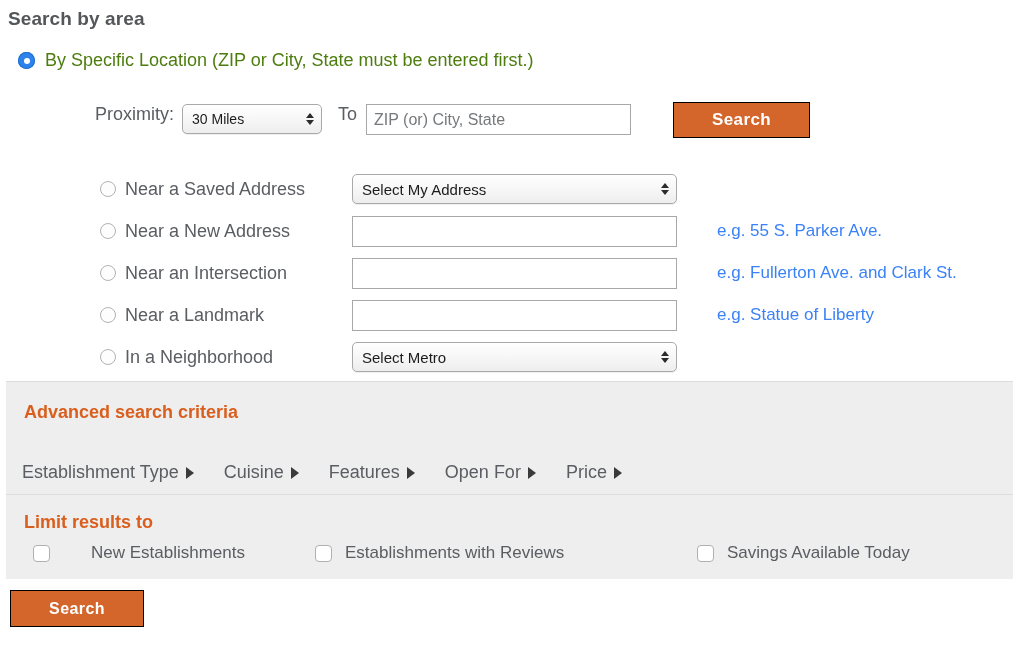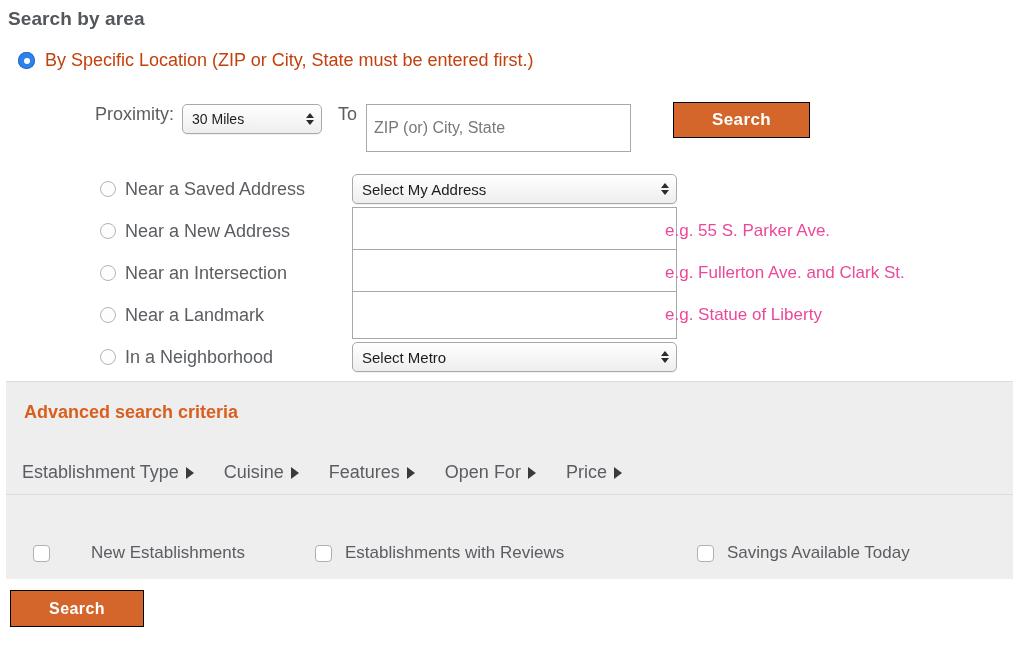--- a/index.html
+++ b/index.html
@@ -42,21 +42,21 @@
     flex: none;
   }
   .radio-on::after {
     content: "";
     width: 6px; height: 6px;
     border-radius: 50%;
     background: #ffffff;
   }
   .primary-radio-label {
     font-size: 18px;
-    color: #c2410c;
+    color: #4d7c0f;
     white-space: nowrap;
   }
 
   
   .proximity-row {
     position: absolute;
     left: 95px; top: 104px;
     display: flex;
     align-items: flex-start;
   }
@@ -98,21 +98,21 @@
   }
   .stepper i.up   { border-bottom: 5px solid #2b2b2b; }
   .stepper i.down { border-top: 5px solid #2b2b2b; }
 
   .to-label {
     font-size: 18px;
     color: #5a5d61;
     margin: 0 9px 0 16px;
   }
   .txt-field {
-    height: 48px;
+    height: 31px;
     border: 1px solid #a8a8a8;
     background: #ffffff;
     font-size: 16px;
     color: #6e7174;
     padding: 0 7px;
     font-family: "Liberation Sans", sans-serif;
     outline: none;
   }
   .txt-field.zip { width: 265px; }
   .txt-field::placeholder { color: #76797c; opacity: 1; }
@@ -166,23 +166,23 @@
     margin-left: 9px;
     white-space: nowrap;
   }
   .alt-control {
     position: absolute;
     left: 252px;
   }
   .alt-control .txt-field { width: 325px; }
   .eg-hint {
     position: absolute;
-    left: 565px;
+    left: 617px;
     font-size: 17px;
-    color: #ec4899;
+    color: #3b82f6;
     white-space: nowrap;
   }
 
   
   .panel {
     position: absolute;
     left: 6px;
     width: 1007px;
     background: #eeeeee;
     border-top: 1px solid #dcdcdc;
@@ -371,20 +371,21 @@
 
       <div class="criteria-item">
         <span>Price</span>
         <span class="caret"></span>
       </div>
 
     </div>
   </div>
 
   <div class="panel panel-limit">
+    <div class="panel-heading">Limit results to</div>
     <div class="limit-row">
 
       <div class="limit-item i0">
         <span class="checkbox"></span>
         <span>New Establishments</span>
       </div>
 
       <div class="limit-item i1">
         <span class="checkbox"></span>
         <span>Establishments with Reviews</span>

